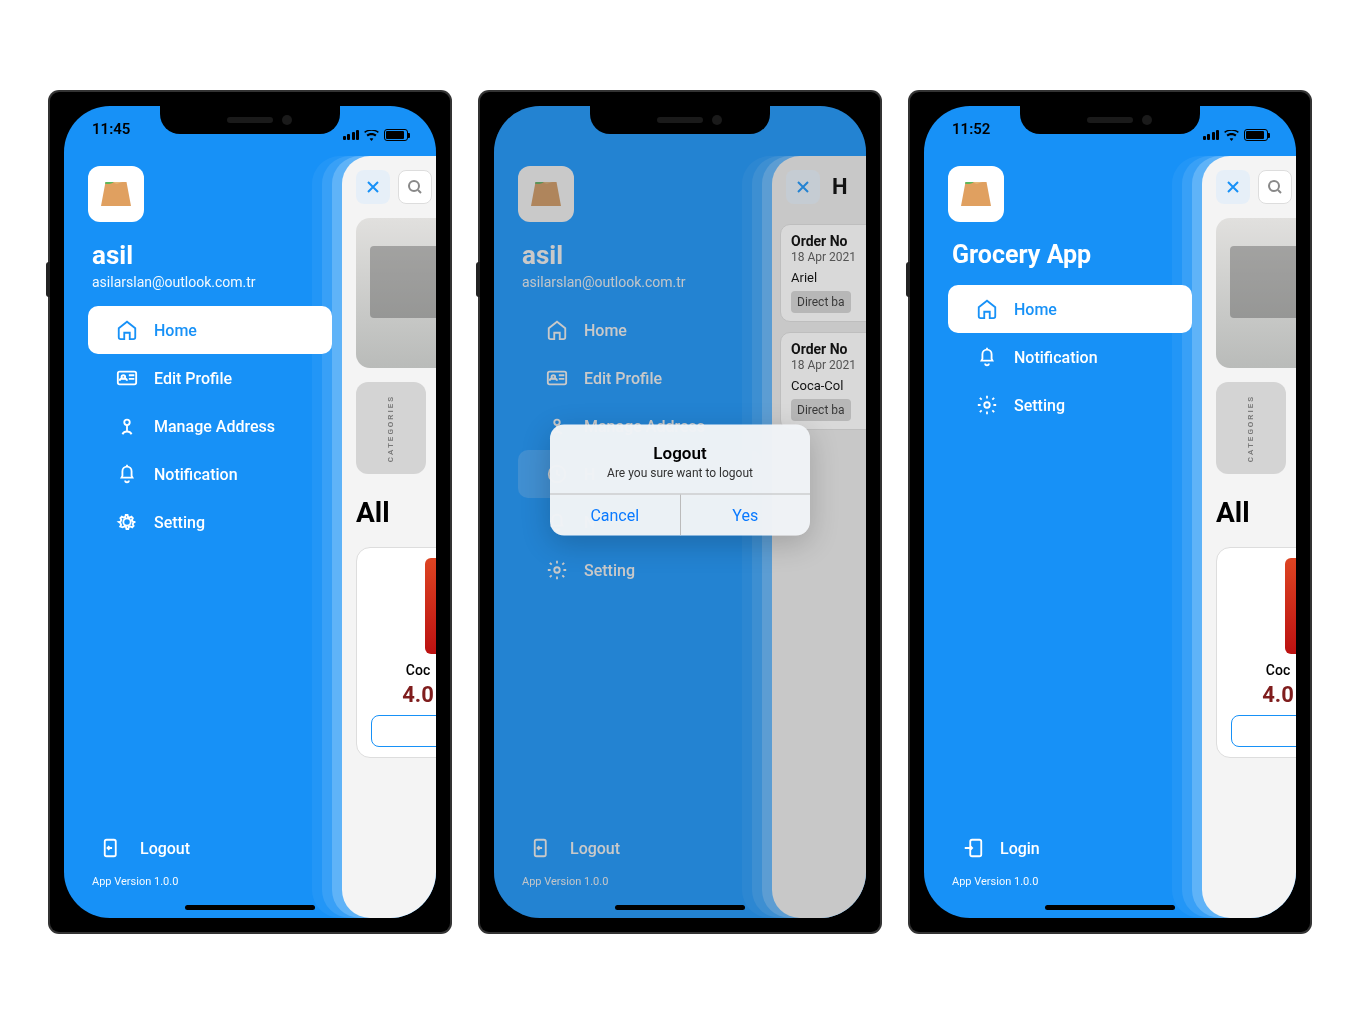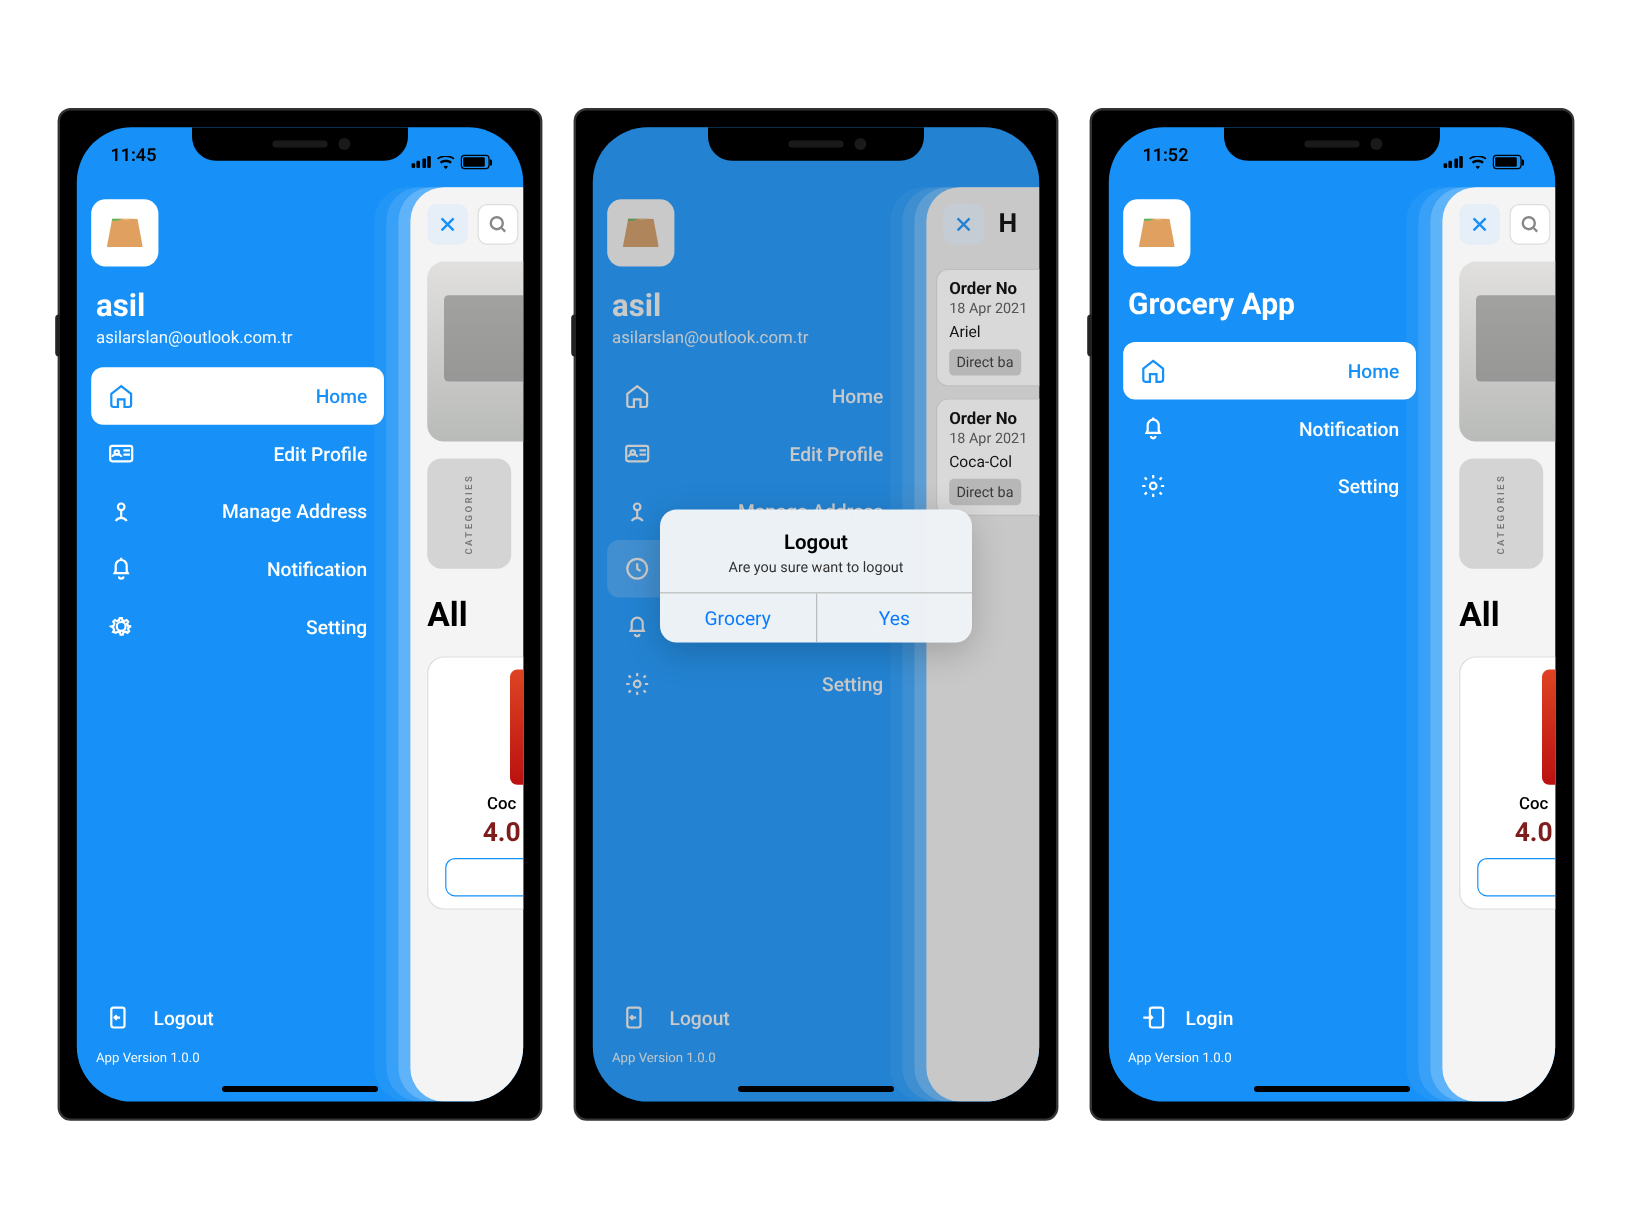--- a/index.html
+++ b/index.html
@@ -74,21 +74,21 @@
   .signal { display:flex; gap:1.5px; align-items:flex-end; }
   .signal span { width:3px; background:#000; border-radius:1px; }
   .signal span:nth-child(1){height:4px;} .signal span:nth-child(2){height:6px;}
   .signal span:nth-child(3){height:8px;} .signal span:nth-child(4){height:10px;}
   .wifi { width:15px; height:11px; }
   .battery { width:24px; height:12px; border:1.2px solid #000; border-radius:3px; position:relative; }
   .battery::after { content:''; position:absolute; right:-3px; top:3px; width:2px; height:5px; background:#000; border-radius:0 1px 1px 0; }
   .battery::before { content:''; position:absolute; left:1px; top:1px; bottom:1px; width:18px; background:#000; border-radius:1px; }
 
   .sidebar {
-    position: absolute; top: 0; left: 0; bottom: 0;
+    position: absolute; top: 0; left: 12px; bottom: 0;
     width: 268px;
     padding: 60px 12px 20px;
     color: #fff;
     display: flex; flex-direction: column;
   }
   .logo-tile {
     width: 56px; height: 56px;
     background: #fff; border-radius: 12px;
     display:flex; align-items:center; justify-content:center;
     font-size: 32px;
@@ -109,25 +109,24 @@
     width:18px; height:7px; background:#e6b87a; border-radius:4px;
     transform: rotate(-18deg);
   }
   .user-block { margin-top: 18px; margin-bottom: 16px; margin-left:4px; }
   .user-name { font-size: 26px; font-weight: 700; }
   .user-email { font-size: 14px; opacity: 0.95; margin-top:4px; }
   .app-title { font-size: 25px; font-weight: 700; margin-top:18px; margin-bottom:16px; margin-left:4px; }
 
   .side-menu .item {
     display: flex; align-items: center; gap: 16px;
-    padding: 13px 14px;
+    padding: 13px 28px;
     font-size: 16px; font-weight: 500;
     border-radius: 10px;
     cursor: pointer;
-    justify-content: space-between;
   }
   .side-menu .item.active {
     background: #fff; color: #1791f7;
   }
   .side-menu .item.halfhl {
     background: rgba(255,255,255,0.18);
   }
   .ico { width: 22px; height: 22px; flex-shrink:0; }
   .bottom-block { margin-top: auto; }
   .bottom-item { display:flex; align-items:center; gap:16px; padding:12px 14px; font-size:16px; font-weight:500; cursor:pointer; }
@@ -395,21 +394,21 @@
       </div>
     </div>
 
     <div class="dimmer"></div>
     <div class="alert">
       <div class="alert-body">
         <div class="alert-title">Logout</div>
         <div class="alert-msg">Are you sure want to logout</div>
       </div>
       <div class="alert-actions">
-        <div>Grocery</div>
+        <div>Cancel</div>
         <div>Yes</div>
       </div>
     </div>
 
     <div class="home-indicator"></div>
   </div>
 </div>
 
 <div class="phone-frame">
   <div class="screen">

